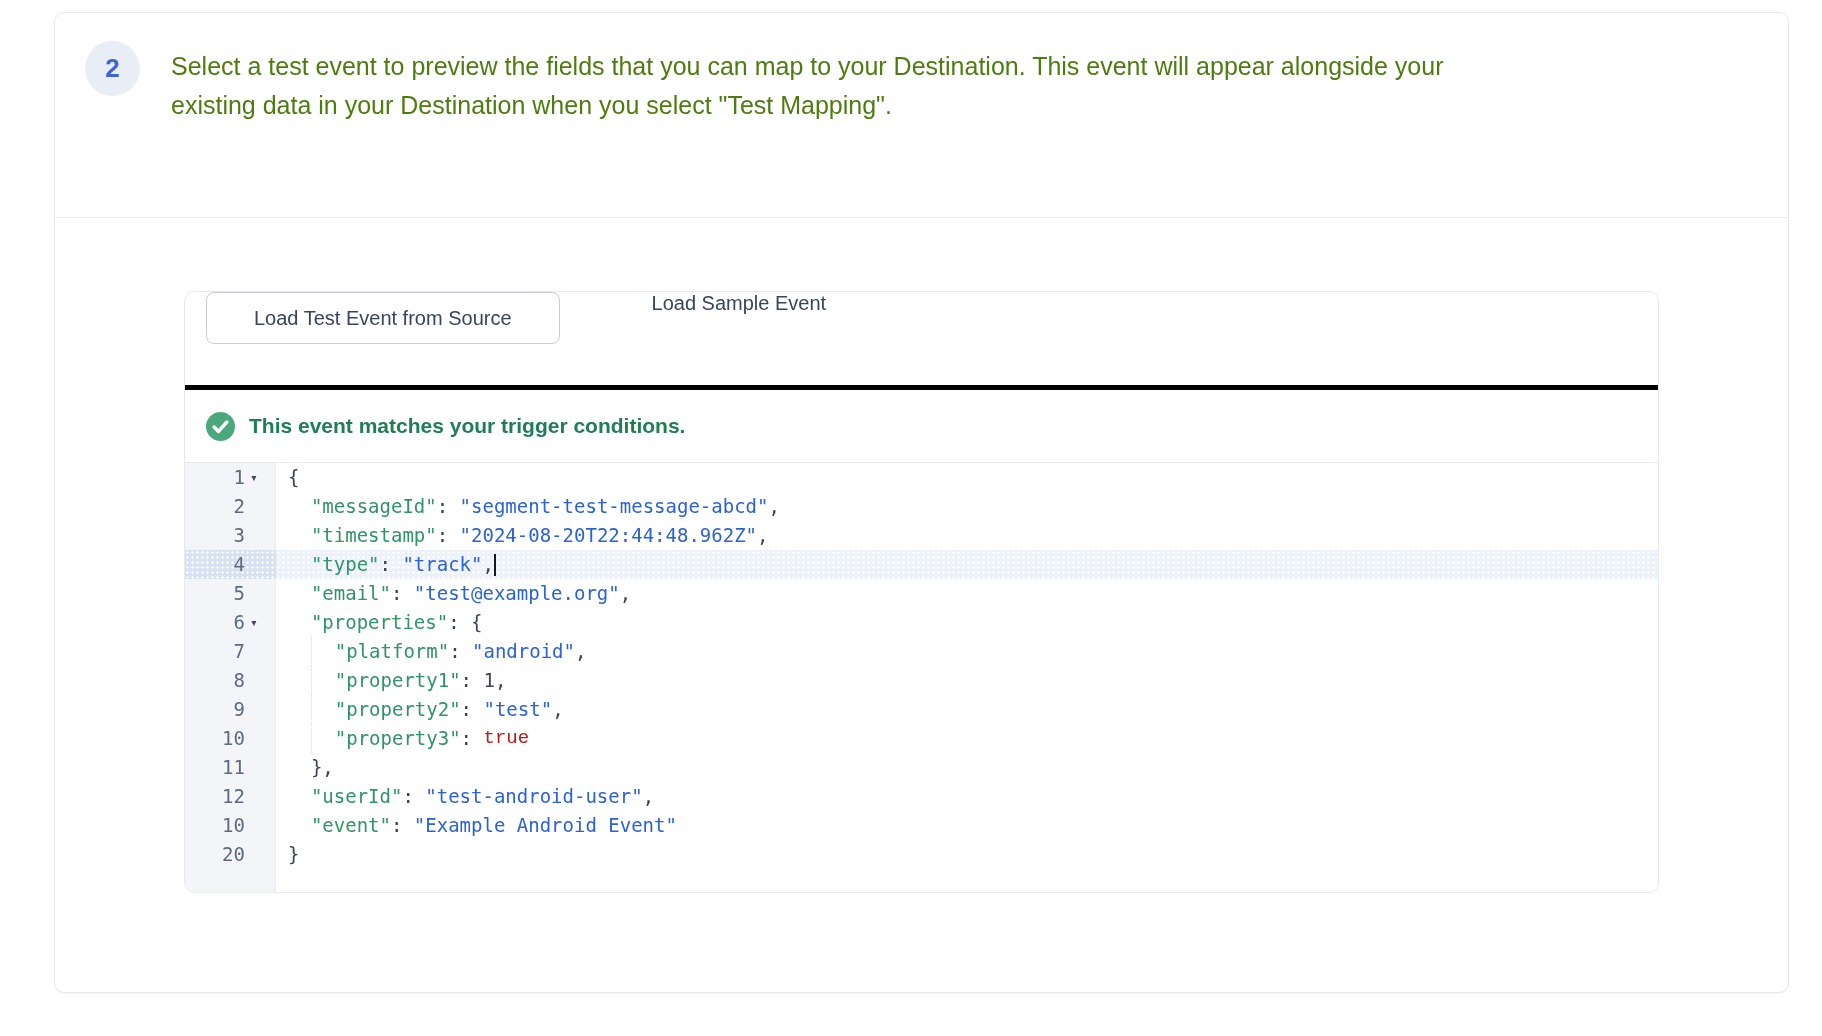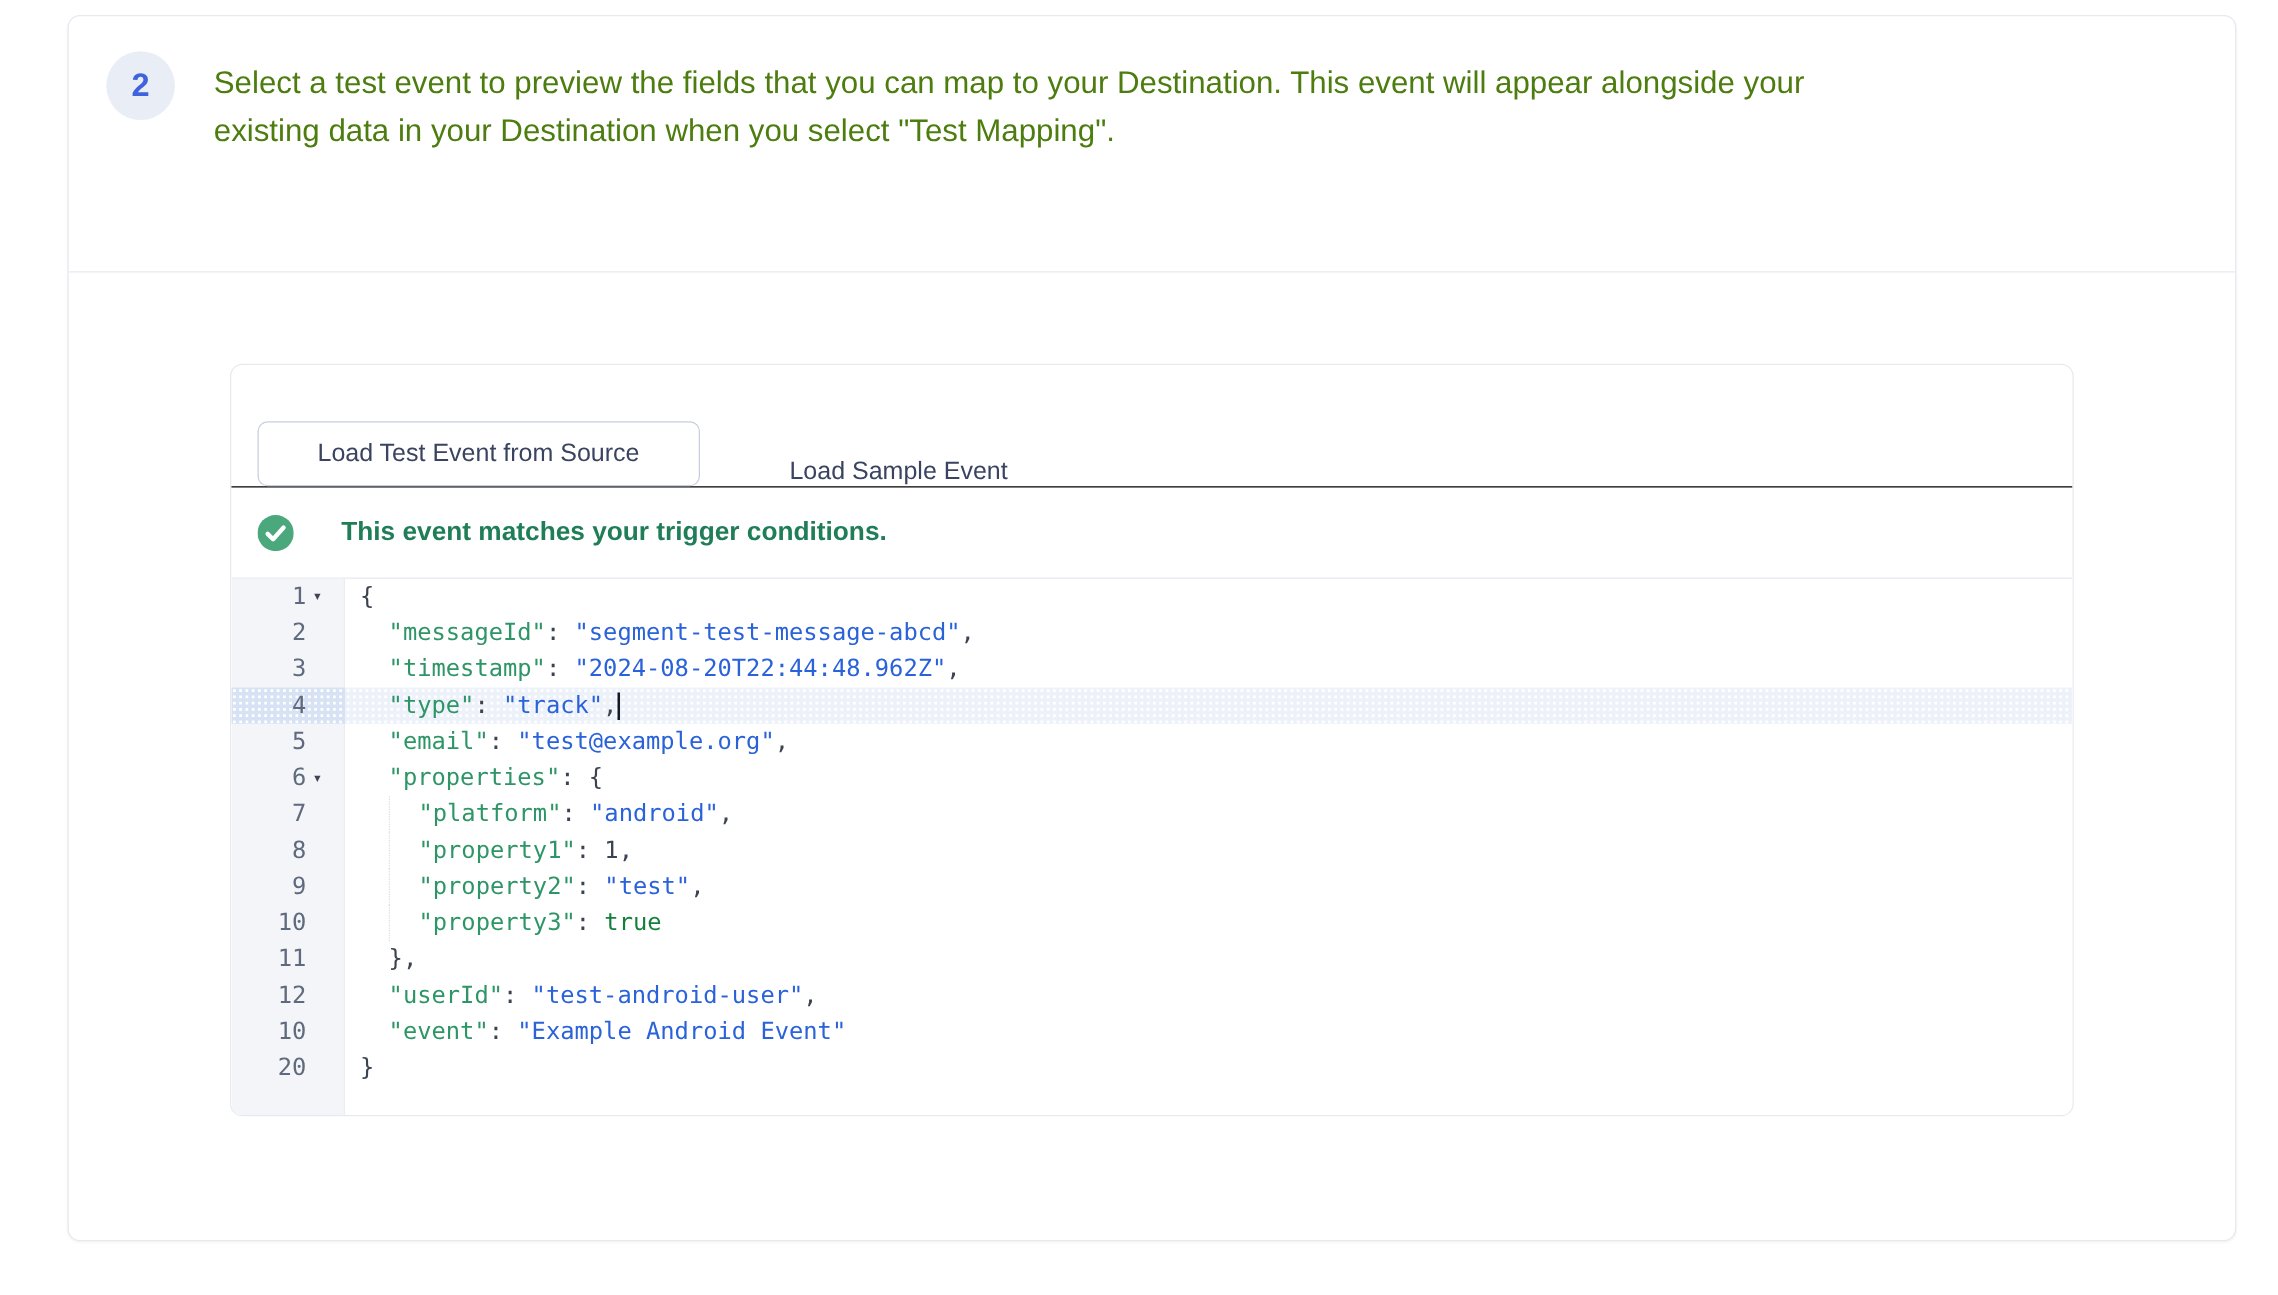--- a/index.html
+++ b/index.html
@@ -33,38 +33,38 @@
     font-size:25px;line-height:39px;color:#4d7c0f;margin:0;max-width:1340px;
   }
   
   .step-body{padding:73px 129px 0 129px;}
   .inner-card{
     box-sizing:border-box;height:602px;
     border:1px solid #E7E9EF;border-radius:10px;
     display:flex;flex-direction:column;overflow:hidden;background:#fff;
   }
   .button-row{
-    box-sizing:border-box;height:98px;border-bottom:1px solid #000000;
-    display:flex;align-items:flex-end;padding-left:21px;gap:62px;flex:0 0 auto;
+    box-sizing:border-box;height:98px;border-bottom:5px solid #000000;
+    display:flex;align-items:flex-start;padding-left:21px;gap:82px;flex:0 0 auto;
   }
   .btn-outline{
     box-sizing:border-box;height:52px;padding:0 47px;
     background:#fff;border:1px solid #C7CEDB;border-radius:8px;
     font-family:"Liberation Sans", sans-serif;
     font-size:20px;font-weight:500;color:#3A4460;cursor:pointer;
     display:flex;align-items:center;justify-content:center;
   }
   .btn-plain{
     background:none;border:none;padding:0 10px;
     font-family:"Liberation Sans", sans-serif;
     font-size:20px;font-weight:500;color:#3A4460;cursor:pointer;
   }
   .status-row{
     box-sizing:border-box;height:72px;display:flex;align-items:center;
-    padding-left:21px;gap:38px;flex:0 0 auto;
+    padding-left:21px;gap:14px;flex:0 0 auto;
   }
   .status-icon{width:29px;height:29px;flex:0 0 auto;display:block;}
   .status-text{font-size:21px;font-weight:600;color:#1F7D57;}
   
   .editor{
     position:relative;flex:1 1 auto;border-top:1px solid #E7E9EF;
     font-family:"DejaVu Sans Mono", monospace;font-size:19px;
     overflow:hidden;background:#fff;
   }
   .gutter-bg{
@@ -84,21 +84,21 @@
   }
   .code{
     flex:1 1 auto;display:flex;align-items:stretch;white-space:pre;
     padding-left:12px;
   }
   .code span{line-height:29px;}
   .ind{display:inline-block;width:2ch;flex:0 0 auto;}
   .ind.guide{border-left:1px dotted #D8DDE6;}
   .tk-key{color:#2E9566;}
   .tk-str{color:#2A62D9;}
-  .tk-bool{color:#15803d;}
+  .tk-bool{color:#b91c1c;font-family:Liberation Mono, monospace;}
   .tk-num{color:#3B4350;}
   .tk-punc{color:#3B4350;}
   .cursor{
     align-self:center;width:2px;height:22px;background:#131A26;
     display:inline-block;flex:0 0 2px;
   }
   .cm-line.active .gut{
     background-color:#D7E3F4;
     background-image:radial-gradient(circle,#FFFFFF 1.3px,transparent 1.4px);
     background-size:5px 5px;

